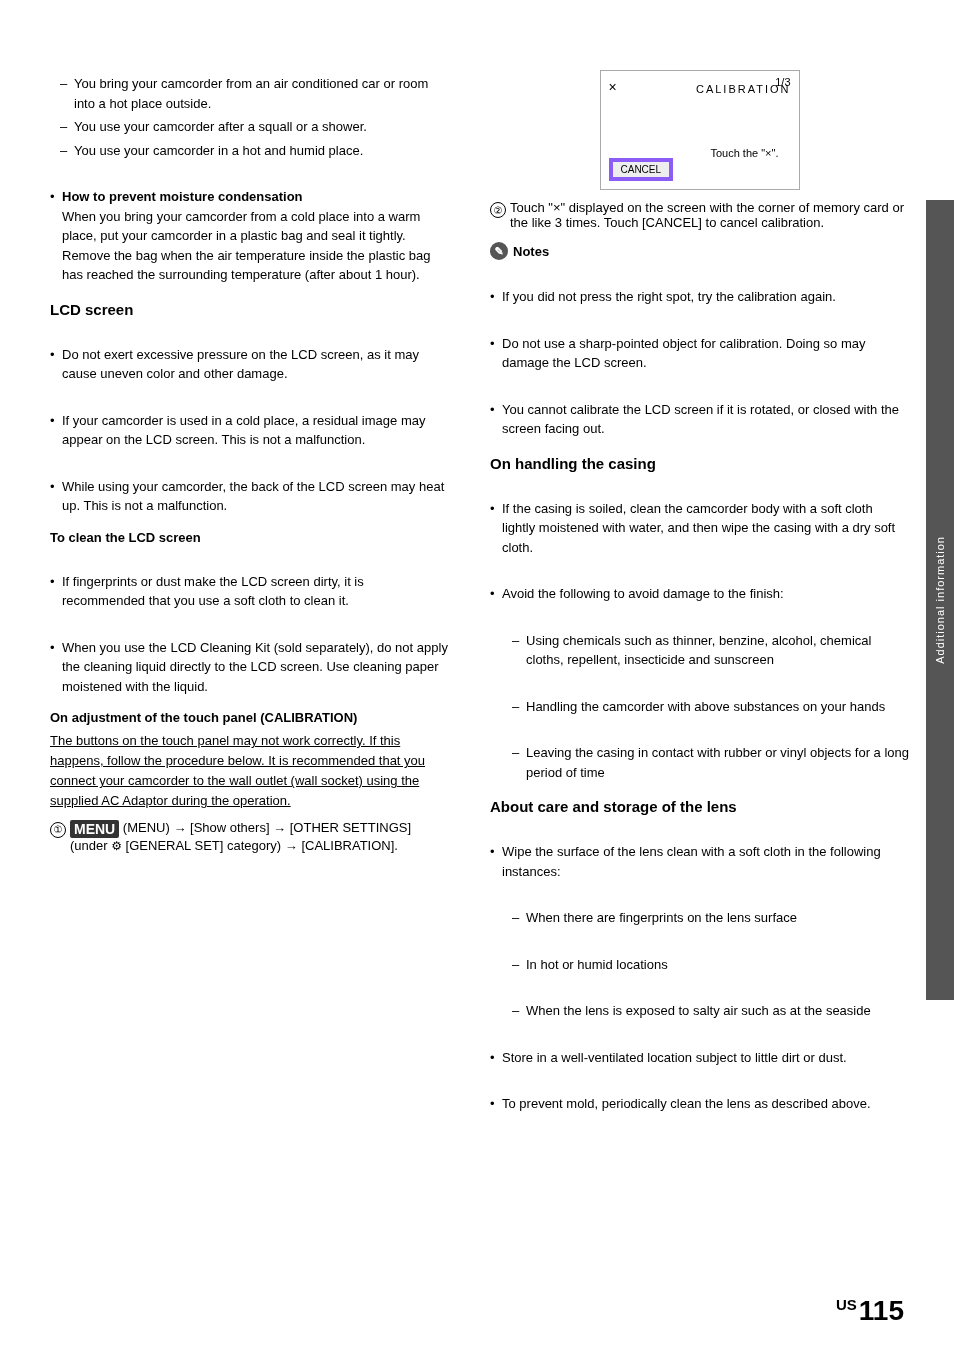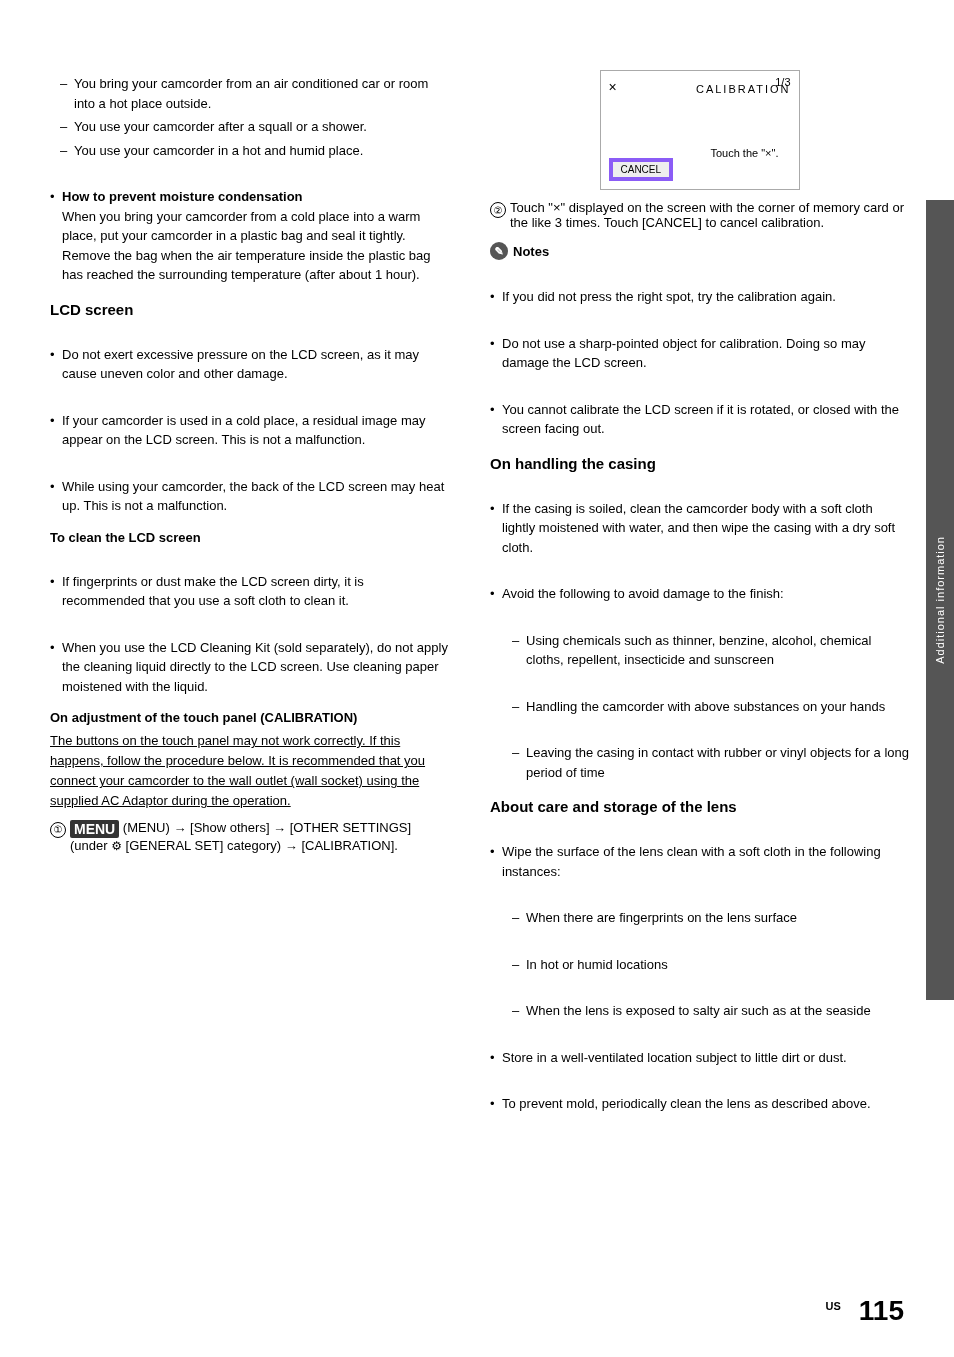--- a/index.html
+++ b/index.html
@@ -190,23 +190,23 @@
       vertical-align: middle;
     }
     .page-number {
       position: absolute;
       bottom: 30px;
       right: 50px;
       font-size: 28px;
       font-weight: bold;
     }
     .page-number-small {
-      font-size: 11px;
+      font-size: 15px;
       vertical-align: super;
-      margin-right: 18px;
+      margin-right: 2px;
     }
   </style>
 </head>
 <body>
 
 <div class="page-container">
   <div class="main-content">
 
     <div class="left-column">
 

